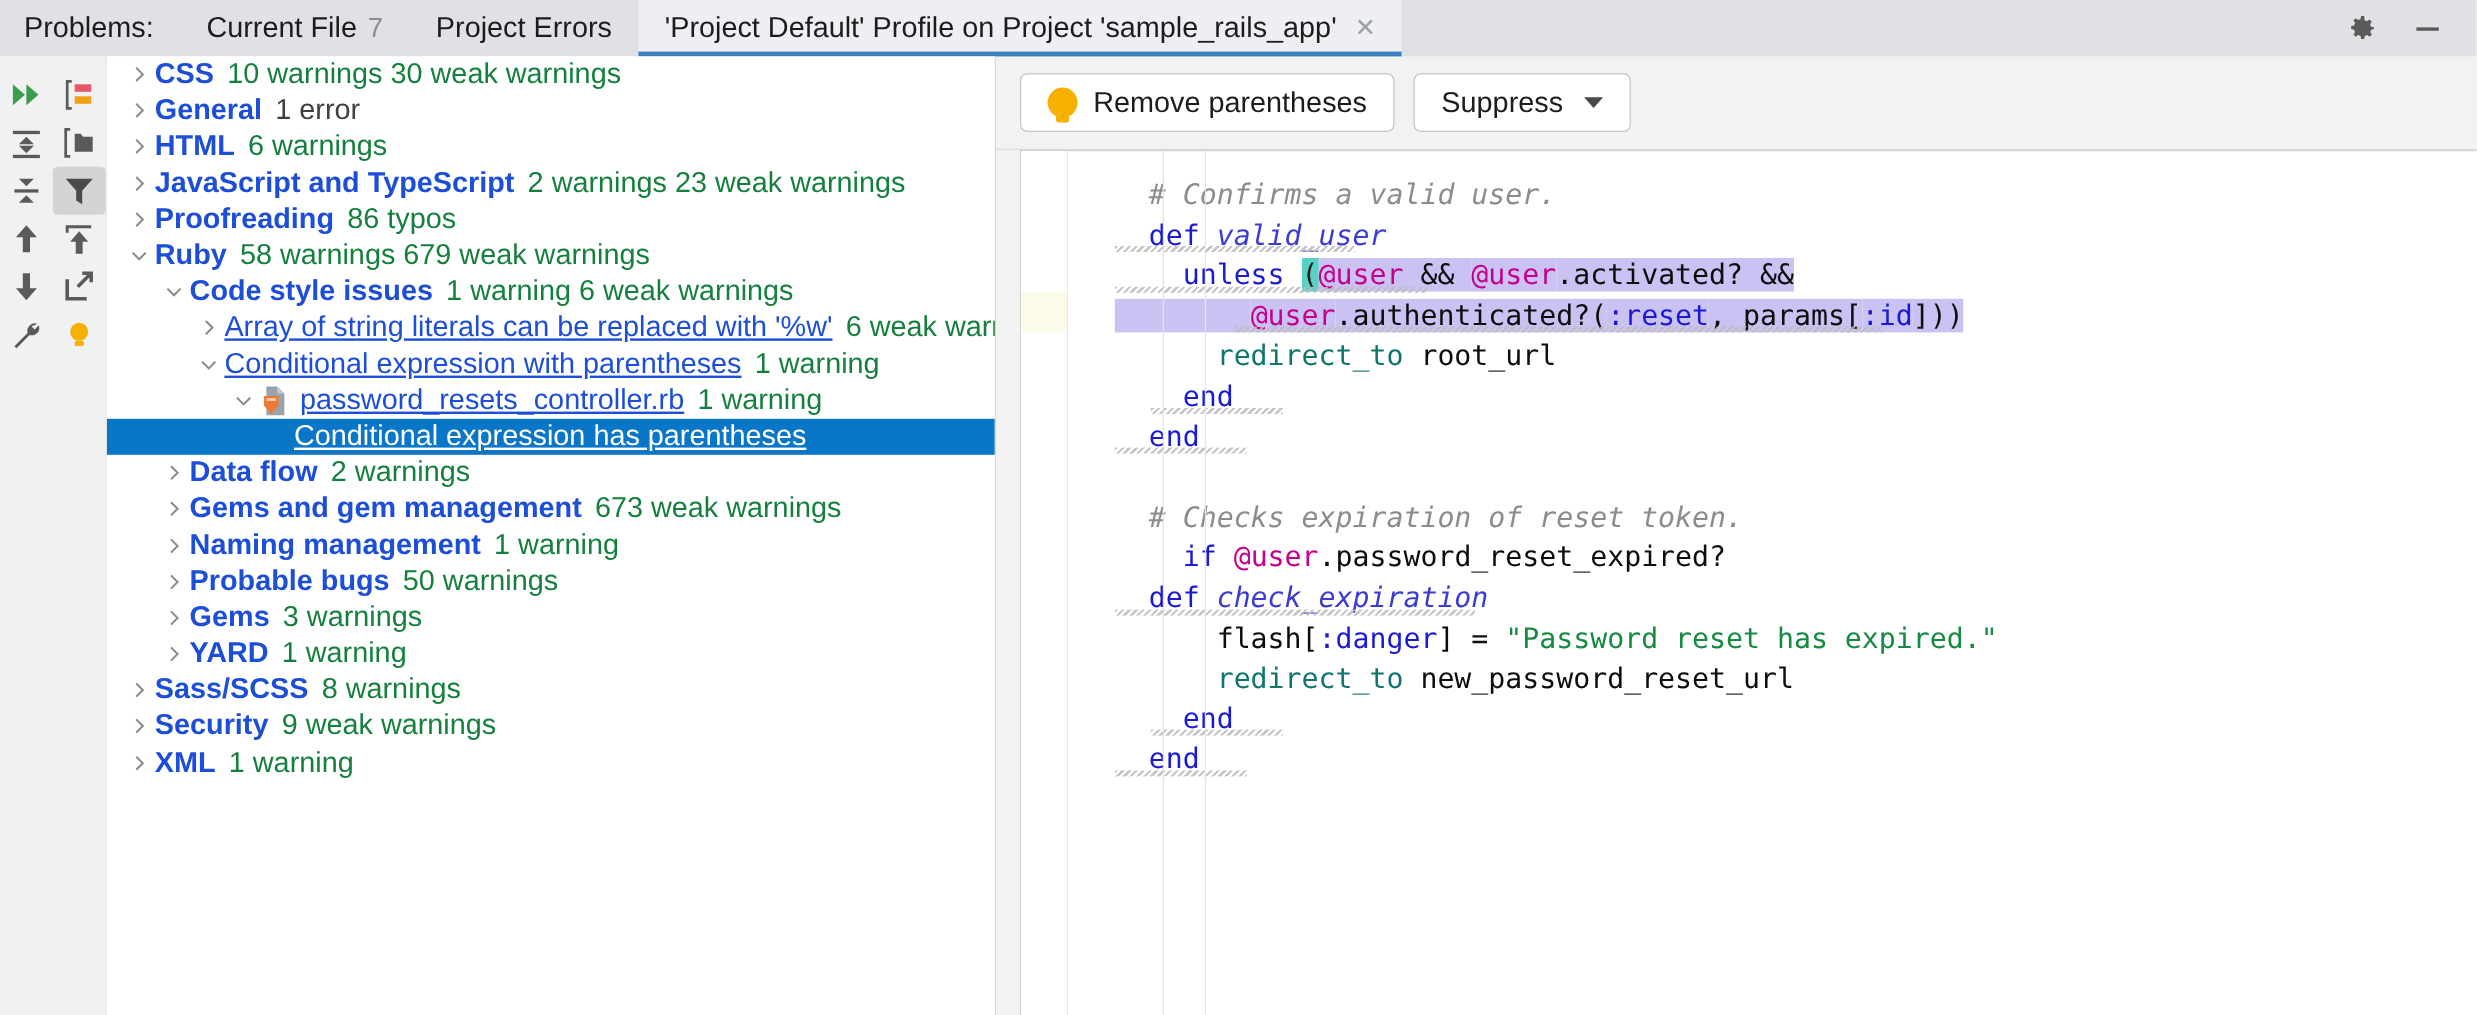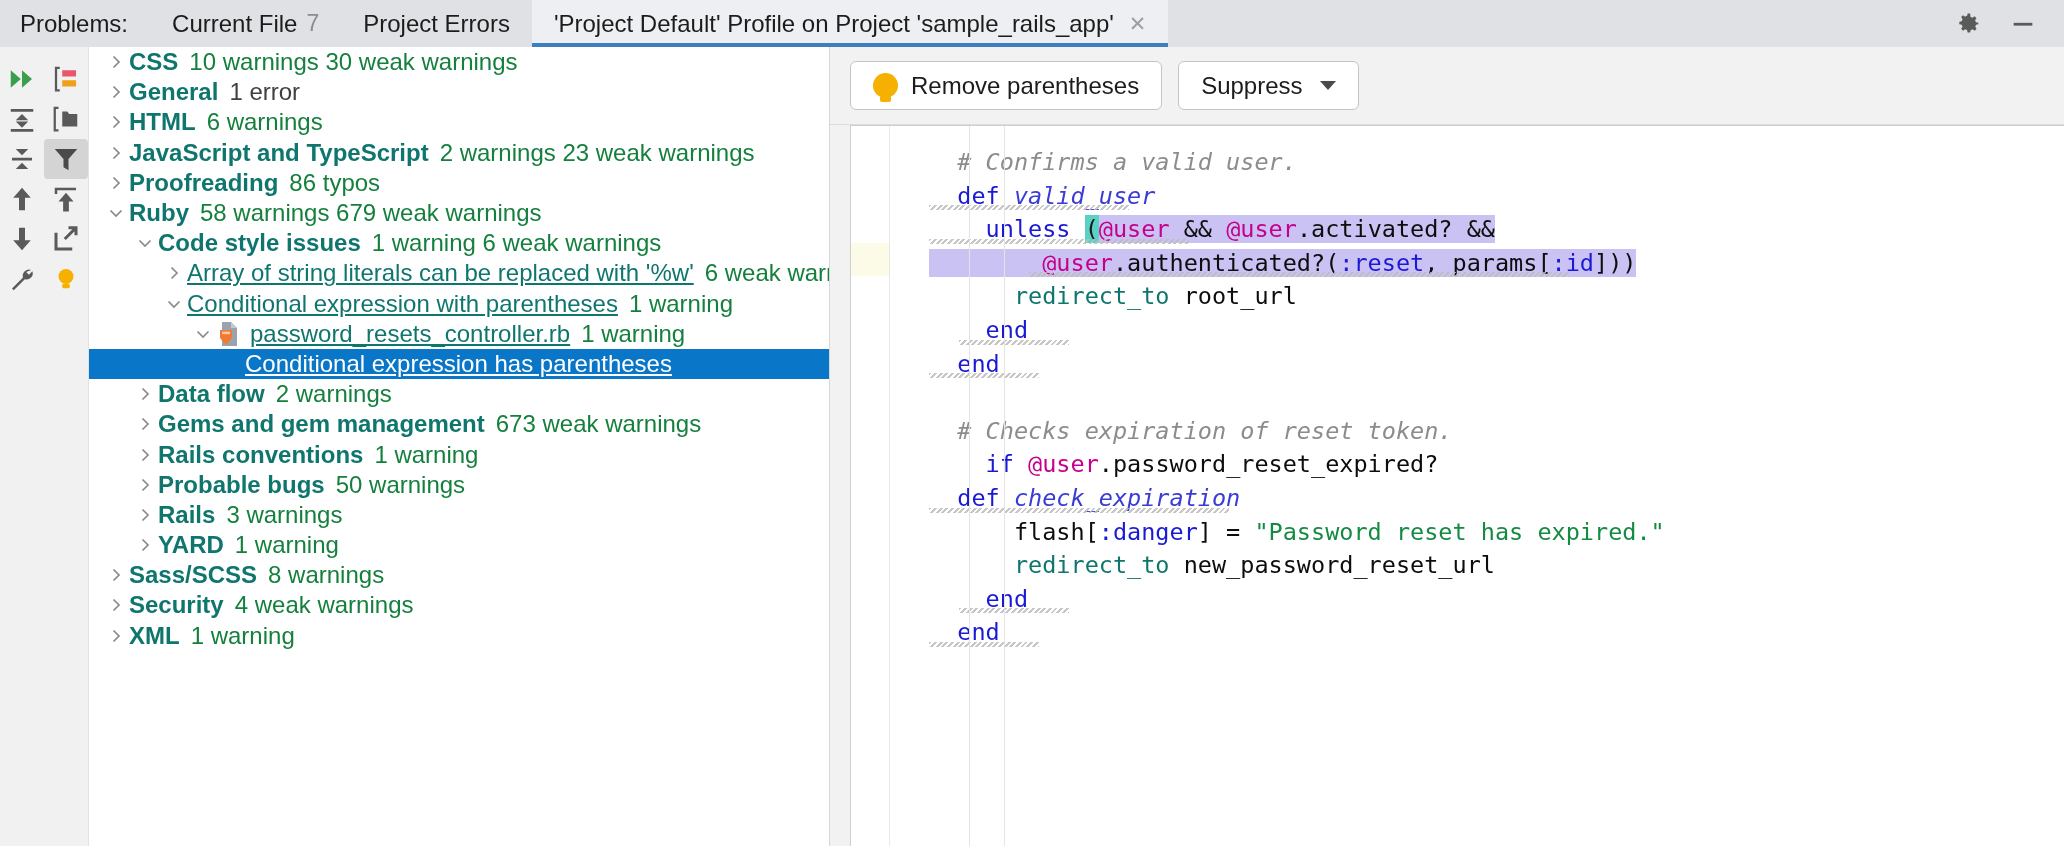--- a/index.html
+++ b/index.html
@@ -60,21 +60,21 @@
     height:30.2px;display:flex;align-items:center;font-size:24px;white-space:nowrap;
     padding-left:0;
   }
   .row.sel{background:#0a76c8;}
   .row.sel *{color:#ffffff !important;}
   .twisty{
     width:26px;min-width:26px;display:flex;align-items:center;justify-content:center;
     color:#8a8a8a;font-size:18px;
   }
   .twisty svg{display:block;}
-  .nm{font-weight:bold;color:#0f766e;}
+  .nm{font-weight:bold;color:#1d4ed8;}
   .nm.reg{font-weight:normal;text-decoration:underline;}
   .ct{color:#15803d;margin-left:11px;font-weight:normal;}
   .ct.err{color:#404040;}
   .rb-ico{width:26px;height:28px;margin-right:8px;position:relative;display:inline-block;}
 
   
   .right{flex:1;display:flex;flex-direction:column;background:#f2f2f2;min-width:0;}
   .rtoolbar{
     height:77px;min-height:77px;display:flex;align-items:center;gap:16px;padding-left:20px;
     background:#f2f2f2;border-bottom:1px solid #dcdcdc;
@@ -382,41 +382,41 @@
           <span class="nm">Gems and gem management</span>
           <span class="ct">673 weak warnings</span>
         </div>
         <div class="row">
           <div style="width: 43px; min-width: 43px;"></div>
           <div class="twisty">
             <svg width="16" height="16" viewBox="0 0 16 16">
               <path d="M5.5 2.5L11 8l-5.5 5.5" stroke="#8a8a8a" stroke-width="1.7" fill="none"></path>
             </svg>
           </div>
-          <span class="nm">Rails conventions</span>
+          <span class="nm">Naming management</span>
           <span class="ct">1 warning</span>
         </div>
         <div class="row">
           <div style="width: 43px; min-width: 43px;"></div>
           <div class="twisty">
             <svg width="16" height="16" viewBox="0 0 16 16">
               <path d="M5.5 2.5L11 8l-5.5 5.5" stroke="#8a8a8a" stroke-width="1.7" fill="none"></path>
             </svg>
           </div>
           <span class="nm">Probable bugs</span>
           <span class="ct">50 warnings</span>
         </div>
         <div class="row">
           <div style="width: 43px; min-width: 43px;"></div>
           <div class="twisty">
             <svg width="16" height="16" viewBox="0 0 16 16">
               <path d="M5.5 2.5L11 8l-5.5 5.5" stroke="#8a8a8a" stroke-width="1.7" fill="none"></path>
             </svg>
           </div>
-          <span class="nm">Rails</span>
+          <span class="nm">Gems</span>
           <span class="ct">3 warnings</span>
         </div>
         <div class="row">
           <div style="width: 43px; min-width: 43px;"></div>
           <div class="twisty">
             <svg width="16" height="16" viewBox="0 0 16 16">
               <path d="M5.5 2.5L11 8l-5.5 5.5" stroke="#8a8a8a" stroke-width="1.7" fill="none"></path>
             </svg>
           </div>
           <span class="nm">YARD</span>
@@ -433,21 +433,21 @@
           <span class="ct">8 warnings</span>
         </div>
         <div class="row">
           <div style="width: 14px; min-width: 14px;"></div>
           <div class="twisty">
             <svg width="16" height="16" viewBox="0 0 16 16">
               <path d="M5.5 2.5L11 8l-5.5 5.5" stroke="#8a8a8a" stroke-width="1.7" fill="none"></path>
             </svg>
           </div>
           <span class="nm">Security</span>
-          <span class="ct">4 weak warnings</span>
+          <span class="ct">9 weak warnings</span>
         </div>
         <div class="row">
           <div style="width: 14px; min-width: 14px;"></div>
           <div class="twisty">
             <svg width="16" height="16" viewBox="0 0 16 16">
               <path d="M5.5 2.5L11 8l-5.5 5.5" stroke="#8a8a8a" stroke-width="1.7" fill="none"></path>
             </svg>
           </div>
           <span class="nm">XML</span>
           <span class="ct">1 warning</span>

